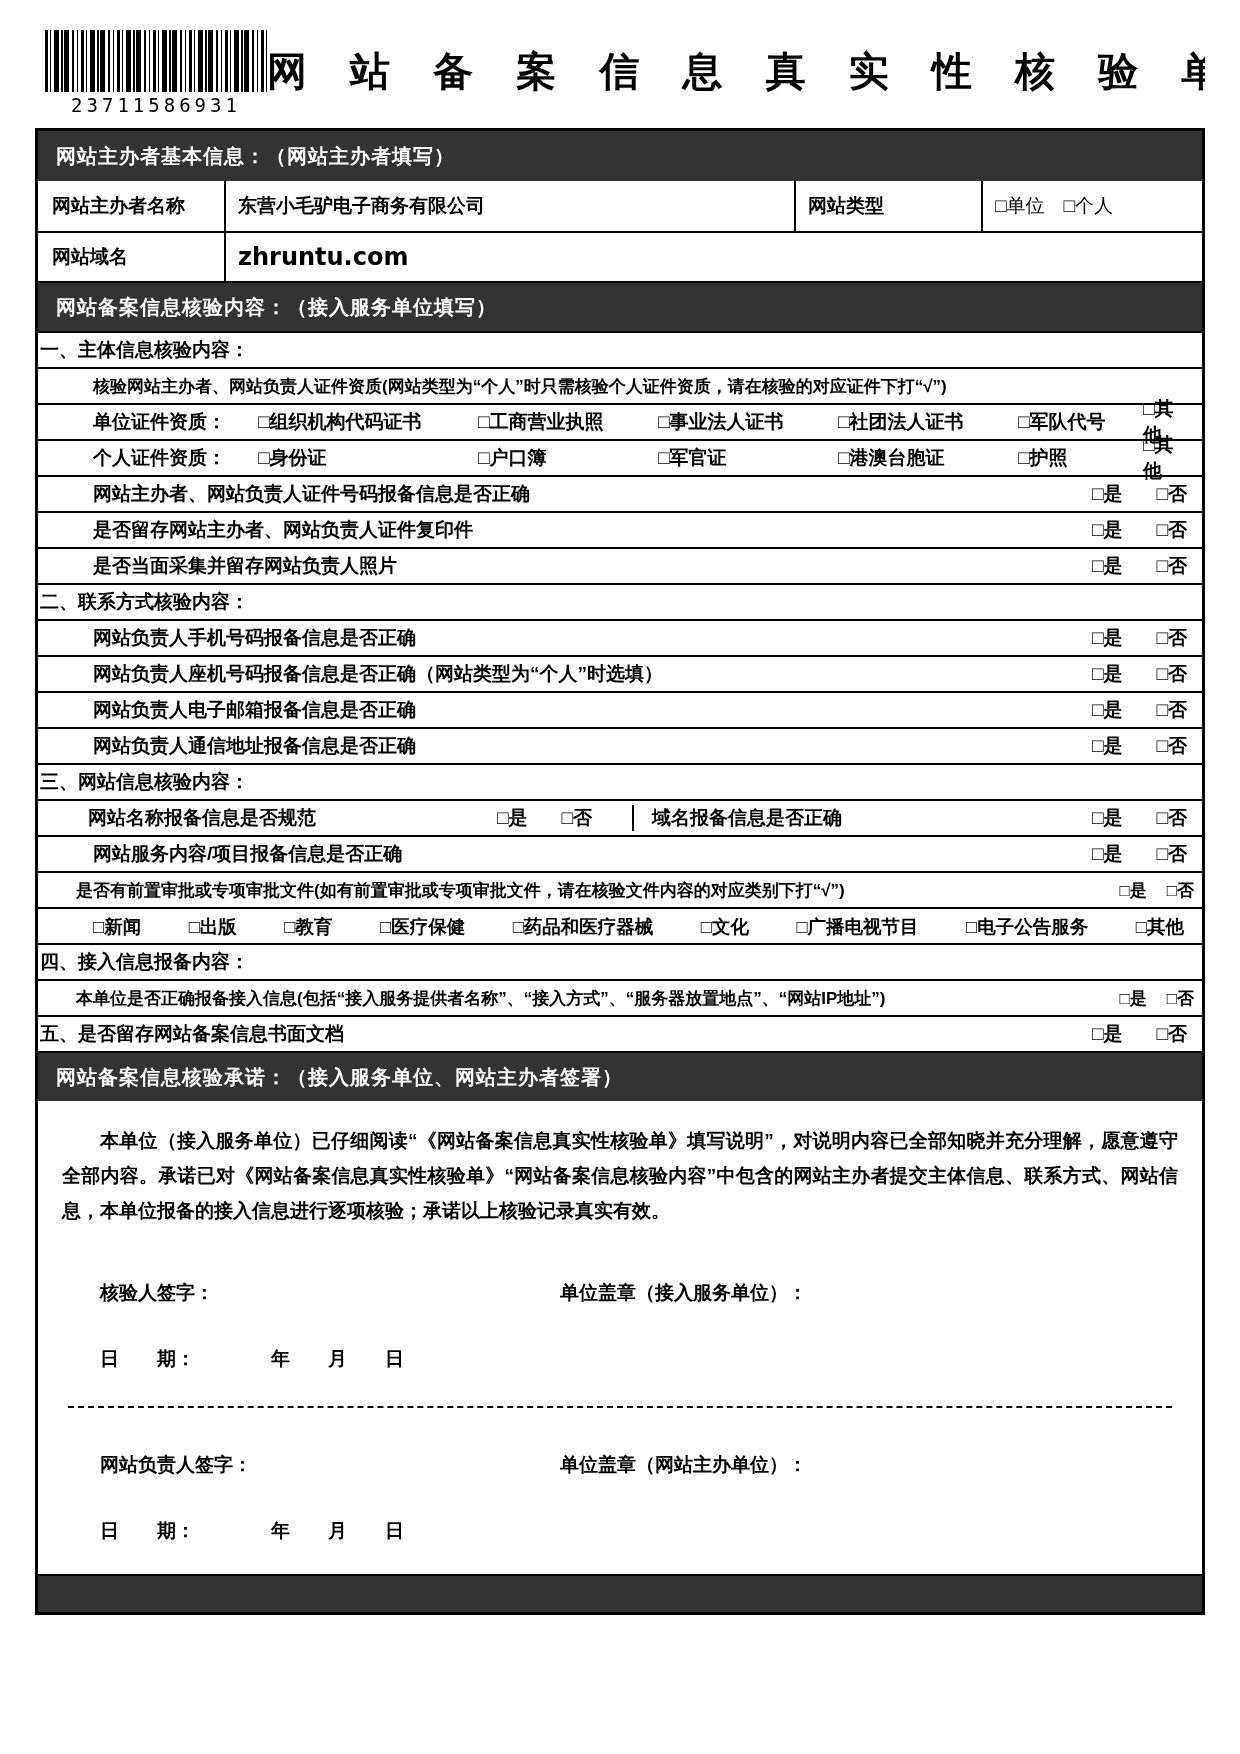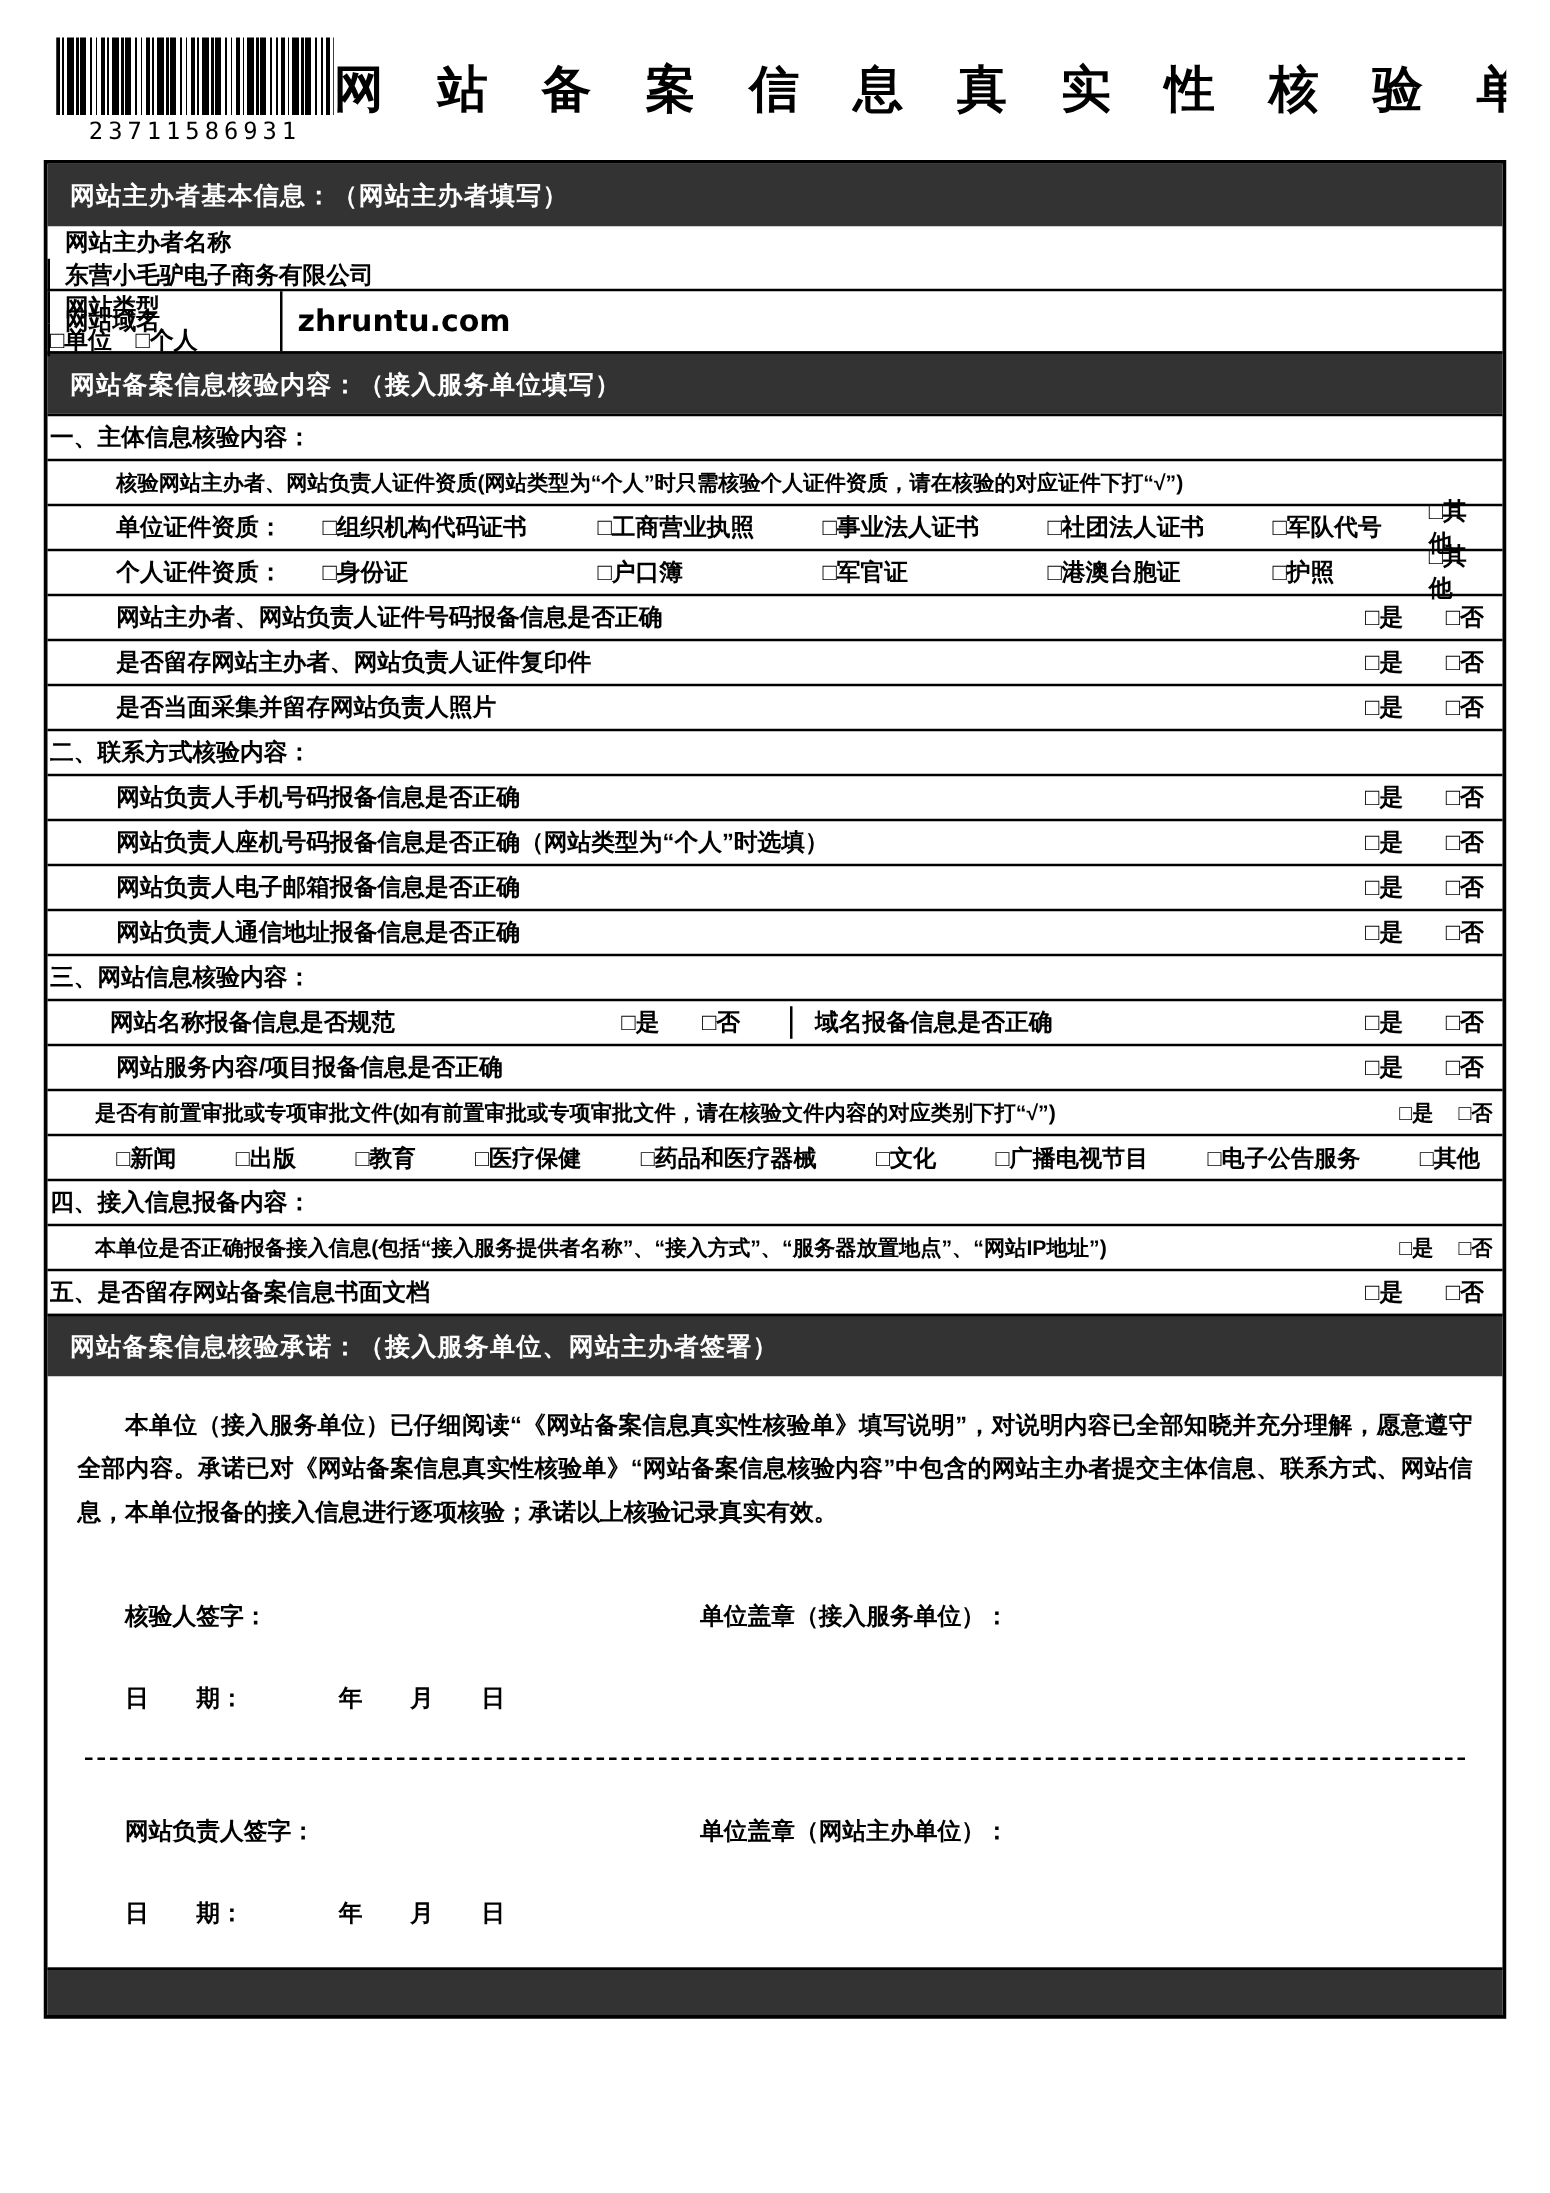--- a/index.html
+++ b/index.html
@@ -32,21 +32,21 @@
   .secbar {
     background:#333333; color:#fff; height:50px; display:flex; align-items:center;
     padding-left:18px; font-size:20px; font-weight:700; letter-spacing:1px;
   }
   .brow { display:flex; height:50px; border-top:2px solid #000; align-items:stretch; }
   .bcell { display:flex; align-items:center; font-size:19px; }
   .bcell.lbl { width:186px; padding-left:14px; font-weight:700; }
   .bcell.val { flex:1; border-left:2px solid #000; padding-left:12px; font-weight:600; }
   .bcell.val.mono { font-family:"DejaVu Sans","Liberation Sans",sans-serif; font-weight:700; font-size:24px; }
   .bcell.typ { width:155px; border-left:2px solid #000; padding-left:12px; font-weight:700; }
-  .bcell.opt { width:221px; border-left:2px solid #000; padding-left:0; font-weight:700; }
+  .bcell.opt { width:221px; border-left:2px solid #000; padding-left:12px; font-weight:400;margin-left:32px; }
   .vrow {
     display:flex; align-items:center; height:36px; border-top:2px solid #000;
     font-size:19px; font-weight:700;
   }
   .vrow.sec  { padding-left:2px; }
   .vrow.ind  { padding-left:55px; padding-right:15px; }
   .vrow.note { padding-left:55px; font-size:17px; padding-right:6px; }
   .vrow.longline { padding-left:38px; padding-right:8px; font-size:17px; }
   .yn-yes { margin-left:auto; white-space:nowrap; }
   .yn-no  { margin-left:34px; white-space:nowrap; }
@@ -84,21 +84,21 @@
       <div class="barcode"></div>
       <div class="barcode-num">23711586931</div>
     </div>
     <div class="doc-title">网 站 备 案 信 息 真 实 性 核 验 单</div>
   </div>
 
   <div class="form">
 
     <div class="secbar">网站主办者基本信息：（网站主办者填写）</div>
 
-    <div class="brow" style="border-top:none;flex-direction:column;">
+    <div class="brow" style="border-top:none;">
       <div class="bcell lbl">网站主办者名称</div>
       <div class="bcell val">东营小毛驴电子商务有限公司</div>
       <div class="bcell typ">网站类型</div>
       <div class="bcell opt">□单位　□个人</div>
     </div>
 
     <div class="brow">
       <div class="bcell lbl">网站域名</div>
       <div class="bcell val mono">zhruntu.com</div>
     </div>

